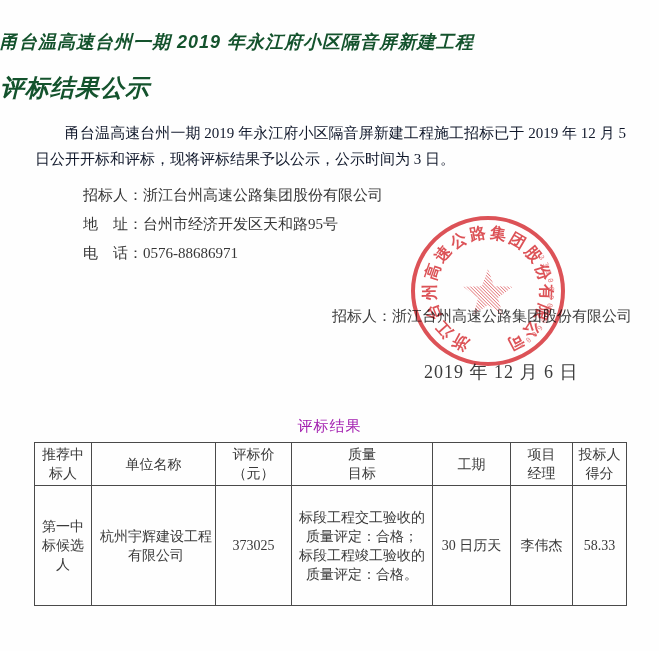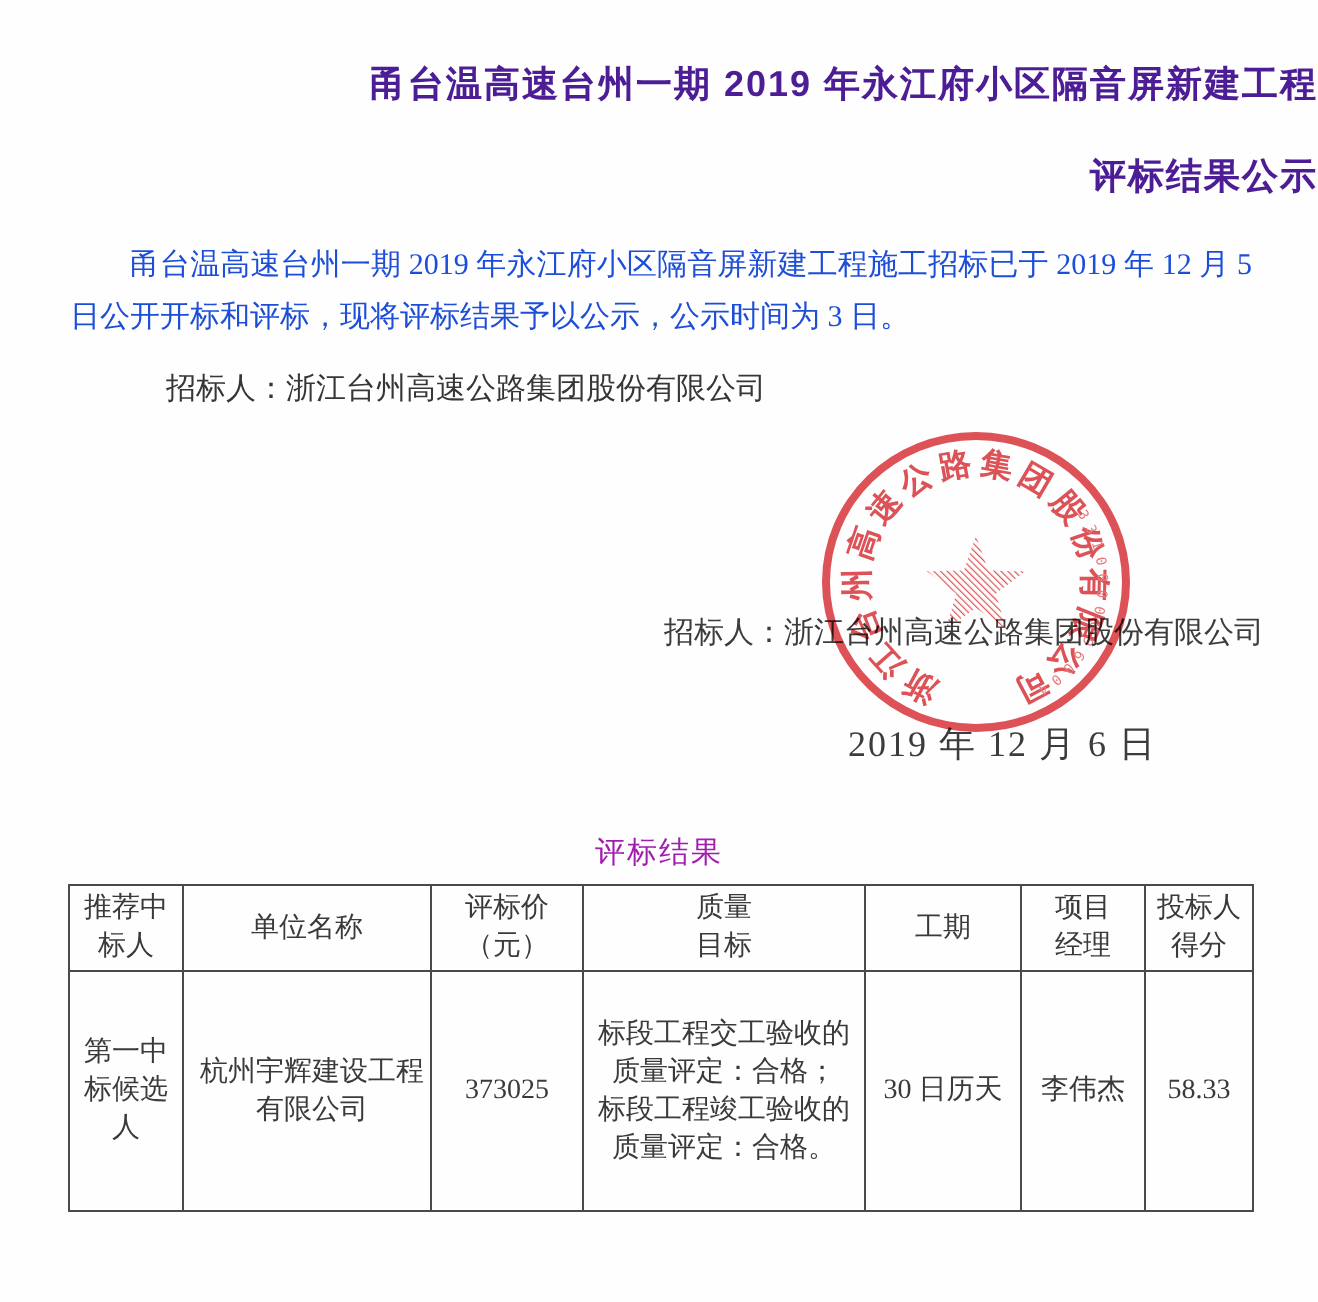--- a/index.html
+++ b/index.html
@@ -3,29 +3,29 @@
 <meta charset="utf-8">
 <style>
   html,body{margin:0;padding:0;}
   body{
     width:659px;height:651px;position:relative;
     background:#fefefe;
     font-family:"Liberation Serif","DejaVu Serif",serif;
     color:#3a3a3a;overflow:hidden;
   }
   .title{
-    text-align:right;
+    text-align:left;
     font-family:"Liberation Sans","DejaVu Sans",sans-serif;
-    font-weight:bold;color:#4c1d95;letter-spacing:1px;
+    font-weight:bold;color:#14532d;letter-spacing:1px;font-style:italic;
   }
   .title-1{padding-top:31px;font-size:18px;line-height:22px;}
-  .title-2{margin-top:24px;font-size:18px;line-height:22px;}
+  .title-2{margin-top:24px;font-size:24px;line-height:22px;}
   .paragraph{
     margin:21px 33px 0 35px;font-size:15px;line-height:26px;
-    text-align:justify;text-indent:2em;color:#1d4ed8;
+    text-align:justify;text-indent:2em;color:#0f172a;
   }
   .info-block{margin:9px 0 0 83px;font-size:15px;line-height:29px;color:#363636;}
   .info-line{white-space:nowrap;}
   .sig-tenderer{position:absolute;left:332px;top:307px;font-size:15px;color:#3c3c3c;white-space:nowrap;}
   .sig-date{position:absolute;left:424px;top:360px;font-size:18px;color:#3c3c3c;letter-spacing:1px;}
   
   .seal{
     position:absolute;left:411px;top:216px;width:154px;height:150px;
     box-sizing:border-box;border:4px solid #d93a3f;border-radius:50%;
     opacity:.88;mix-blend-mode:multiply;
@@ -65,20 +65,22 @@
 </head>
 <body>
 
 <div class="title title-1">甬台温高速台州一期 2019 年永江府小区隔音屏新建工程</div>
 <div class="title title-2">评标结果公示</div>
 
 <div class="paragraph">甬台温高速台州一期 2019 年永江府小区隔音屏新建工程施工招标已于 2019 年 12 月 5 日公开开标和评标，现将评标结果予以公示，公示时间为 3 日。</div>
 
 <div class="info-block">
   <div class="info-line"><span>招标人：</span><span>浙江台州高速公路集团股份有限公司</span></div>
+  <div class="info-line"><span>地　址：</span><span>台州市经济开发区天和路95号</span></div>
+  <div class="info-line"><span>电　话：</span><span>0576-88686971</span></div>
 </div>
 
 <div class="sig-tenderer">招标人：浙江台州高速公路集团股份有限公司</div>
 <div class="sig-date">2019 年 12 月 6 日</div>
 
 <div class="seal">
   <span class="seal-star">
     <svg width="54" height="51" viewBox="0 0 50 46">
       <defs>
         <pattern id="hatch" width="2.2" height="2.2" patternUnits="userSpaceOnUse" patternTransform="rotate(-45)">

